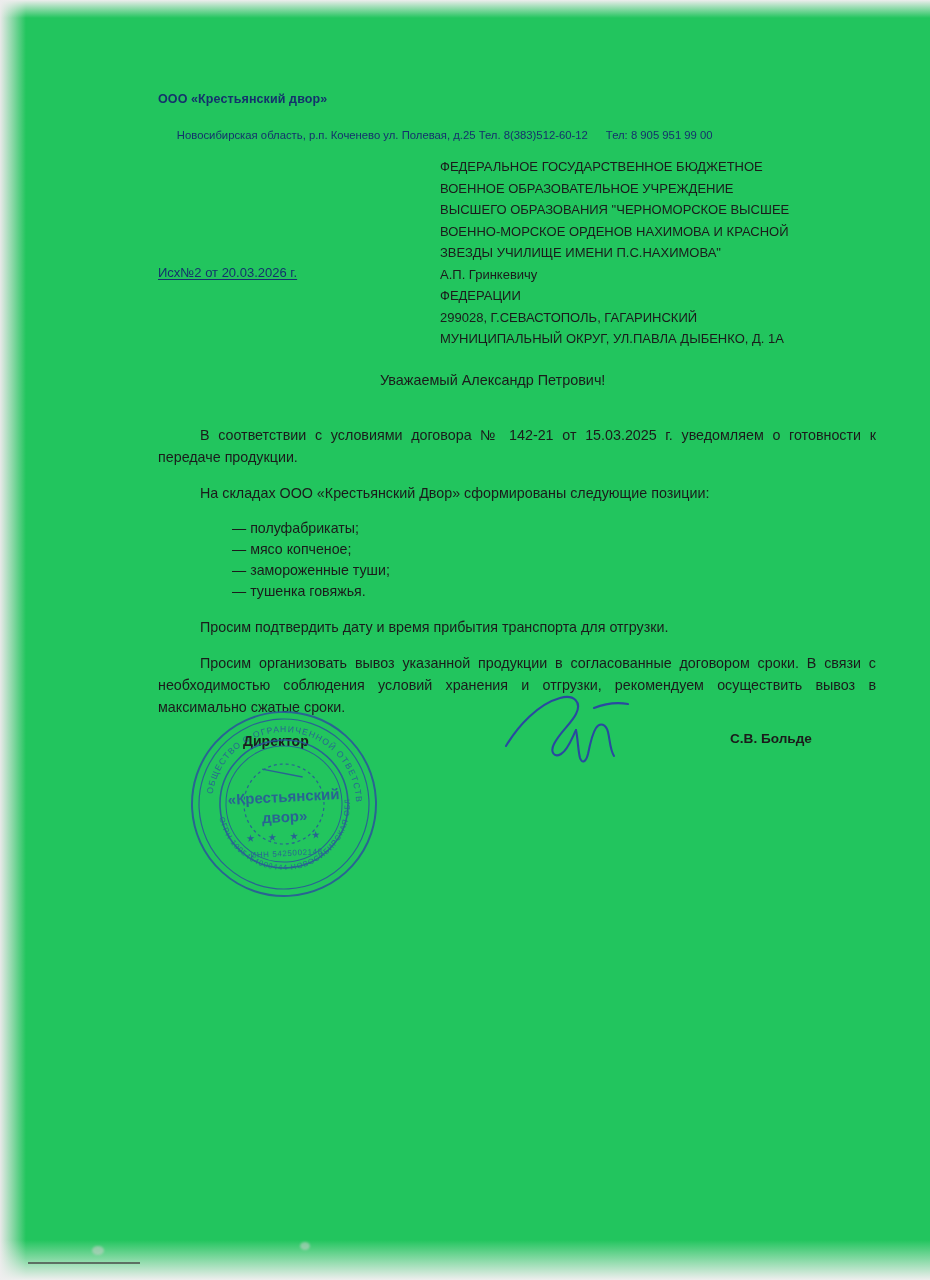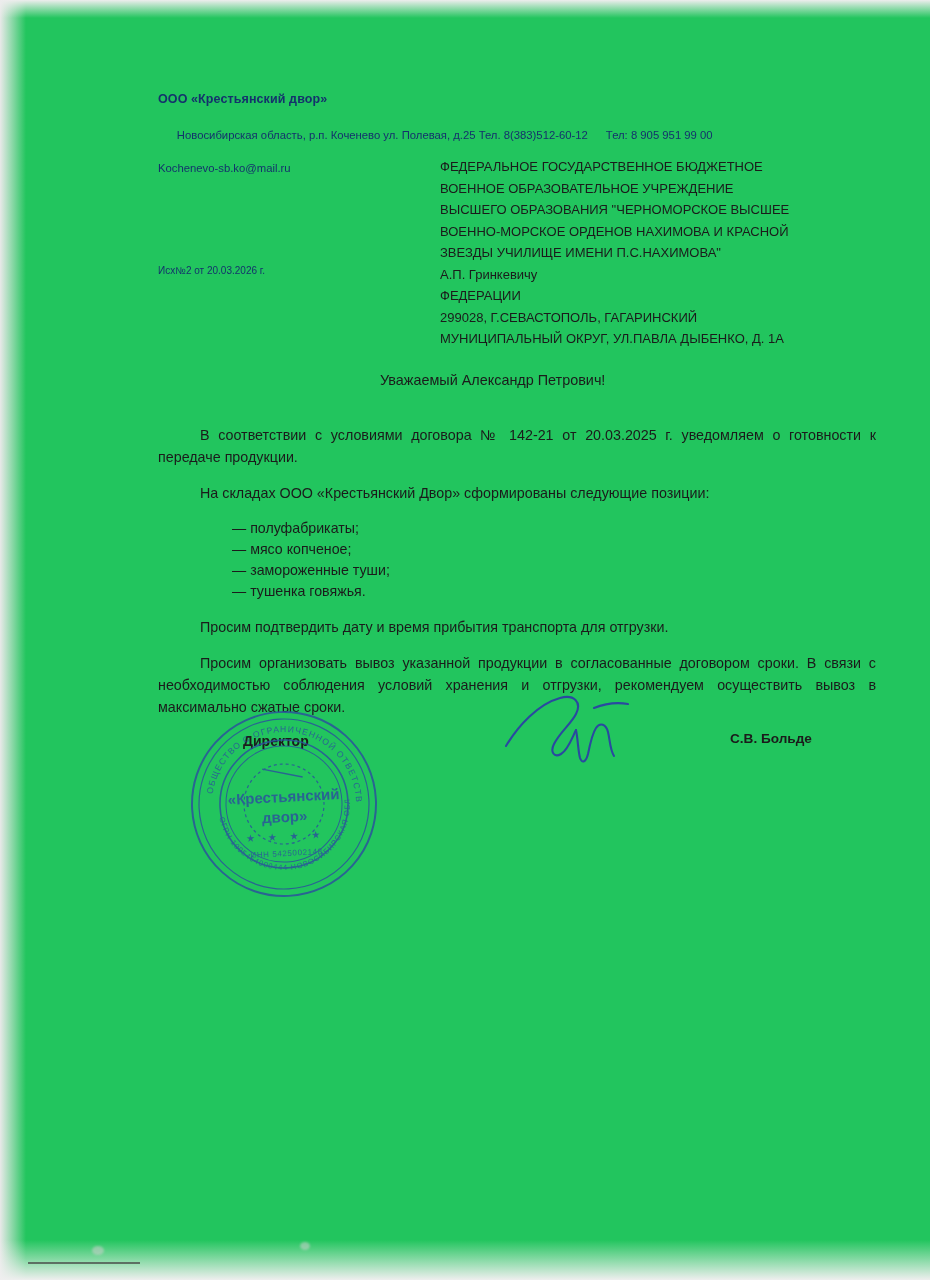--- a/index.html
+++ b/index.html
@@ -77,22 +77,23 @@
     white-space: pre;
   }
   .lh-line .tel2 { padding-left: 18px; }
   .lh-email { font-size: 11.3px; line-height: 17px; color: #14326c; }
 
   
   .outgoing {
     position: absolute;
     left: 158px;
     top: 265px;
-    font-size: 10px;
+    font-size: 13px;
     color: #14326c;
+    text-decoration: underline;
     text-underline-offset: 2px;
   }
 
   
   .addressee {
     position: absolute;
     left: 440px;
     top: 156px;
     width: 420px;
     font-size: 13px;
@@ -179,41 +180,40 @@
   <div class="scan-edge-bottom"></div>
   <div class="smudge" style="left:92px; top:1246px; width:12px; height:9px;"></div>
   <div class="smudge" style="left:300px; top:1242px; width:10px; height:8px;"></div>
   <div class="scan-line"></div>
 
   <div class="letterhead">
     <div class="lh-company">ООО «Крестьянский двор»</div>
     <div class="lh-line">
       <span>Новосибирская область, р.п. Коченево ул. Полевая, д.25 Тел. 8(383)512-60-12</span><span class="tel2">Тел: 8 905 951 99 00</span>
     </div>
-    <div class="lh-email">Kochenevo-sb.ko@mail.ru</div>
   </div>
 
   <div class="outgoing">Исх№2 от 20.03.2026 г.</div>
 
   <div class="addressee">
     <div>ФЕДЕРАЛЬНОЕ ГОСУДАРСТВЕННОЕ БЮДЖЕТНОЕ</div>
     <div>ВОЕННОЕ ОБРАЗОВАТЕЛЬНОЕ УЧРЕЖДЕНИЕ</div>
     <div>ВЫСШЕГО ОБРАЗОВАНИЯ "ЧЕРНОМОРСКОЕ ВЫСШЕЕ</div>
     <div>ВОЕННО-МОРСКОЕ ОРДЕНОВ НАХИМОВА И КРАСНОЙ</div>
     <div>ЗВЕЗДЫ УЧИЛИЩЕ ИМЕНИ П.С.НАХИМОВА"</div>
     <div>А.П. Гринкевичу</div>
     <div>ФЕДЕРАЦИИ</div>
     <div>299028, Г.СЕВАСТОПОЛЬ, ГАГАРИНСКИЙ</div>
     <div>МУНИЦИПАЛЬНЫЙ ОКРУГ, УЛ.ПАВЛА ДЫБЕНКО, Д. 1А</div>
   </div>
 
   <div class="greeting">Уважаемый Александр Петрович!</div>
 
   <div class="body-text">
-    <p class="para">В соответствии с условиями договора № 142-21 от 20.03.2025 г. уведомляем о готовности к передаче продукции.</p>
+    <p class="para">В соответствии с условиями договора № 142-21 от 15.03.2025 г. уведомляем о готовности к передаче продукции.</p>
     <p class="para">На складах ООО «Крестьянский Двор» сформированы следующие позиции:</p>
     <ul class="list">
       <li>— полуфабрикаты;</li>
       <li>— мясо копченое;</li>
       <li>— замороженные туши;</li>
       <li>— тушенка говяжья.</li>
     </ul>
     <p class="para">Просим подтвердить дату и время прибытия транспорта для отгрузки.</p>
     <p class="para">Просим организовать вывоз указанной продукции в согласованные договором сроки. В связи с необходимостью соблюдения условий хранения и отгрузки, рекомендуем осуществить вывоз в максимально сжатые сроки.</p>
   </div>

